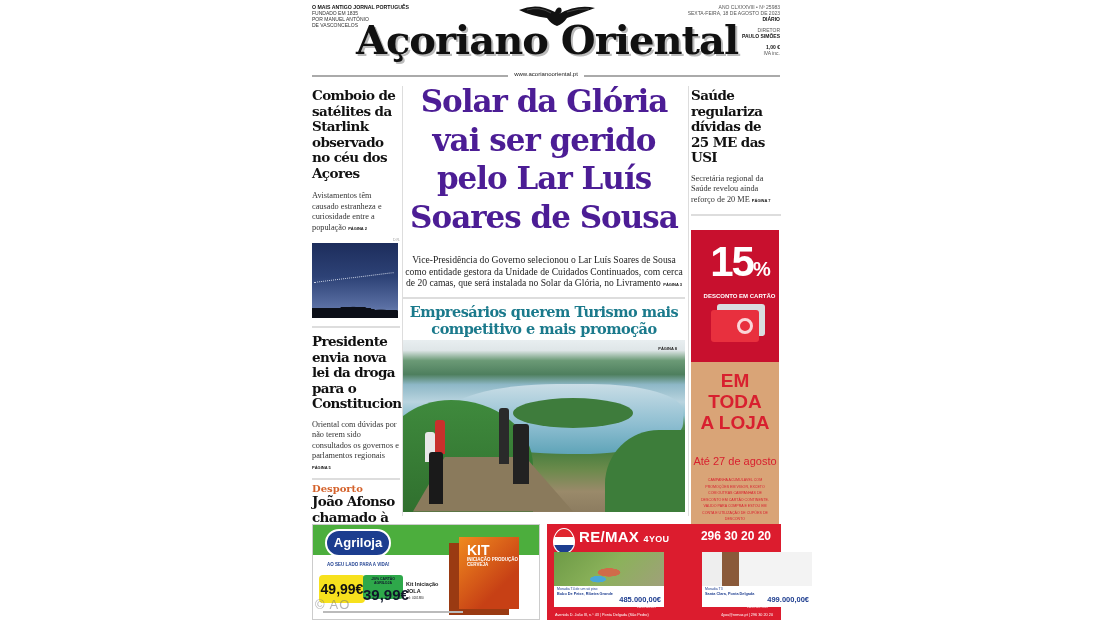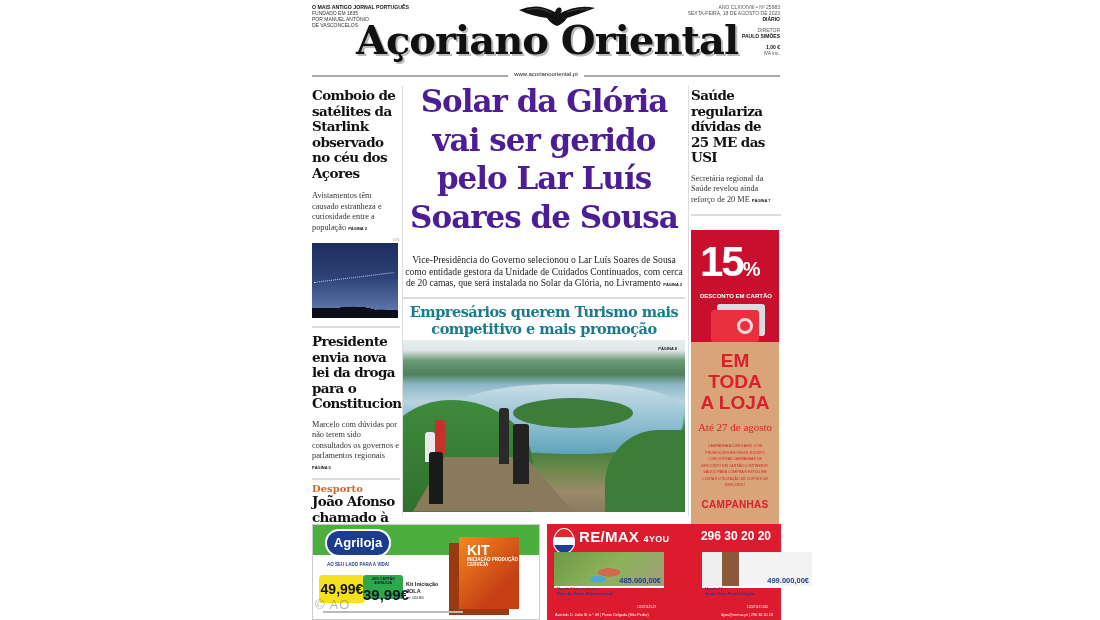--- a/index.html
+++ b/index.html
@@ -43,29 +43,29 @@
   .lake .island { position: absolute; left: 110px; top: 58px; width: 120px; height: 30px; border-radius: 50%; background: #3e7c3c; }
   .lake .hill-l { position: absolute; left: -20px; top: 60px; width: 150px; height: 120px; border-radius: 50% 60% 0 0; background: linear-gradient(180deg, #3f8a3d, #2f6e2d); }
   .lake .hill-r { position: absolute; right: -10px; top: 90px; width: 90px; height: 90px; border-radius: 60% 0 0 0; background: #3d7d3a; }
   .lake .path { position: absolute; left: 10px; bottom: 0; width: 160px; height: 55px; background: #8a7a5c; clip-path: polygon(20% 0, 70% 0, 100% 100%, 0 100%); }
   .lake .person { position: absolute; background: #222; border-radius: 3px 3px 0 0; }
   .lake .pg-label { position: absolute; right: 8px; top: 6px; font-family: "Liberation Sans", sans-serif; font-size: 4px; font-weight: bold; }
 
   
   .rcol { position: absolute; left: 384px; top: 88px; width: 90px; }
   .ad-cont { position: relative; margin-top: 14px; width: 88px; height: 310px; }
-  .ad-cont .top { height: 112px; background: #c8102e; color: #fff; position: relative; padding-left: 9px; }
+  .ad-cont .top { height: 132px; background: #c8102e; color: #fff; text-align: center; position: relative; padding-left: 9px; }
   .ad-cont .pct { font-family: "Liberation Sans", sans-serif; font-weight: bold; font-size: 42px; line-height: 44px; padding-top: 10px; letter-spacing: -2px; }
   .ad-cont .pct small { font-size: 20px; }
   .ad-cont .desc { font-family: "Liberation Sans", sans-serif; font-weight: bold; font-size: 6px; margin-top: 2px; }
   .ad-cont .card { position: absolute; left: 20px; top: 80px; width: 48px; height: 32px; background: #e8303e; border-radius: 3px; box-shadow: 6px -6px 0 #d9dde0; }
   .ad-cont .card .c { position: absolute; right: 6px; top: 8px; width: 16px; height: 16px; border: 3px solid #fff; border-radius: 50%; opacity: .8; }
   .ad-cont .bottom { height: 190px; background: #d9a477; text-align: center; color: #d8202f; padding-top: 8px; }
   .ad-cont .big { font-family: "Liberation Sans", sans-serif; font-weight: bold; font-size: 19px; line-height: 21px; }
-  .ad-cont .date { font-family: Liberation Serif, serif; font-size: 11px; line-height: 12px; margin-top: 8px; }
+  .ad-cont .date { font-family: Liberation Sans, sans-serif; font-size: 11px; line-height: 12px; margin-top: 22px; }
   .ad-cont .fine { font-family: "Liberation Sans", sans-serif; font-size: 3.6px; line-height: 6.5px; margin-top: 10px; padding: 0 10px; }
   .ad-cont .brand { font-family: "Liberation Sans", sans-serif; font-weight: bold; font-size: 10px; margin-top: 10px; letter-spacing: .3px; }
 
   
   .ad-agri { position: absolute; left: 5px; top: 524px; width: 228px; height: 96px; border: 1px solid #ccc; background: #fff; }
   .ad-agri .band { height: 30px; background: #4cae3d; position: relative; }
   .ad-agri .logo { position: absolute; left: 12px; top: 4px; width: 66px; height: 28px; border-radius: 14px; background: #1c3d8f; border: 2px solid #fff; text-align: center; color: #fff; font-family: "Liberation Sans", sans-serif; font-weight: bold; font-size: 13px; line-height: 24px; }
   .ad-agri .slogan { position: absolute; left: 14px; top: 37px; font-family: "Liberation Sans", sans-serif; font-weight: bold; font-size: 4.5px; color: #1c3d8f; }
   .ad-agri .p1 { position: absolute; left: 6px; top: 50px; width: 46px; height: 28px; background: #f7e11d; border-radius: 4px; font-family: "Liberation Sans", sans-serif; font-weight: bold; font-size: 14px; line-height: 28px; text-align: center; color: #111; }
   .ad-agri .p2 { position: absolute; left: 50px; top: 50px; width: 40px; height: 24px; background: #2ea84a; border-radius: 3px; color: #0f172a; text-align: center; font-family: Liberation Sans, sans-serif; font-weight: bold; }
@@ -77,21 +77,21 @@
   .ad-agri .box .kit { font-family: "Liberation Sans", sans-serif; font-weight: bold; color: #fff; font-size: 14px; line-height: 14px; padding: 6px 0 0 8px; }
   .ad-agri .box .kitsub { font-family: "Liberation Sans", sans-serif; font-weight: bold; color: #fff; font-size: 4.5px; padding-left: 8px; line-height: 5px; }
   .ad-agri .wm { position: absolute; left: 2px; top: 72px; font-family: "Liberation Sans", sans-serif; font-size: 13px; color: rgba(120,120,120,.55); letter-spacing: 1px; }
   .ad-agri .legal { position: absolute; left: 10px; bottom: 6px; width: 140px; height: 2px; background: #bbb; }
 
   .ad-remax { position: absolute; left: 240px; top: 524px; width: 234px; height: 96px; background: #dc1c2e; }
   .ad-remax .balloon { position: absolute; left: 6px; top: 4px; width: 22px; height: 26px; border-radius: 50% 50% 50% 50% / 55% 55% 45% 45%; background: linear-gradient(180deg, #e0262f 0 33%, #fff 33% 66%, #1d3d8f 66%); border: 1px solid #fff; }
   .ad-remax .brand { position: absolute; left: 32px; top: 4px; font-family: "Liberation Sans", sans-serif; font-weight: bold; color: #fff; font-size: 15px; letter-spacing: .3px; }
   .ad-remax .brand small { font-size: 9px; }
   .ad-remax .phone { position: absolute; right: 10px; top: 5px; font-family: "Liberation Sans", sans-serif; font-weight: bold; color: #fff; font-size: 12px; }
-  .ad-remax .house { position: absolute; top: 28px; height: 36px; width: 110px; background: #fff; }
+  .ad-remax .house { position: absolute; top: 28px; height: 55px; width: 110px; background: #fff; }
   .ad-remax .house .pic { height: 34px; }
   .ad-remax .h1 { left: 7px; }
   .ad-remax .h1 .pic { background: radial-gradient(ellipse at 50% 60%, #d06b4a 14%, transparent 15%), radial-gradient(ellipse at 40% 80%, #4aa8d8 8%, transparent 9%), linear-gradient(135deg, #6d9a46, #8bb25a 50%, #a0a07a); }
   .ad-remax .h2 { left: 118px; margin-left: 37px; }
   .ad-remax .h2 .pic { background: linear-gradient(90deg, #eee 0 18%, #8a5a3a 18% 34%, #f3f3f3 34%); position: relative; }
   .ad-remax .info { font-family: "Liberation Sans", sans-serif; font-size: 3.5px; color: #1d3d8f; padding: 1px 3px; line-height: 5px; }
   .ad-remax .info b { font-size: 3.8px; }
   .ad-remax .price { position: absolute; right: 3px; bottom: 3px; font-family: "Liberation Sans", sans-serif; font-weight: bold; color: #1d3d8f; font-size: 7.5px; }
   .ad-remax .foot { position: absolute; left: 8px; right: 8px; bottom: 3px; font-family: "Liberation Sans", sans-serif; color: #fff; font-size: 3.8px; display: flex; justify-content: space-between; }
   .ad-remax .refs { position: absolute; left: 0; right: 8px; top: 81px; font-family: "Liberation Sans", sans-serif; font-size: 3px; color: #fff; }
@@ -144,21 +144,21 @@
       <div class="sky">
         <div class="trail"></div>
         <div class="trees"></div>
       </div>
     </div>
     <div class="hr" style="margin:8px 0 6px"></div>
 
     <div>
       <div class="story-head">Presidente envia nova lei da droga para o Constitucional</div>
       <div class="story-body">
-        <span>Marcelo com dúvidas por não terem sido consultados os governos e parlamentos regionais</span>
+        <span>Oriental com dúvidas por não terem sido consultados os governos e parlamentos regionais</span>
         <span class="pg">PÁGINA 5</span>
       </div>
     </div>
     <div class="hr" style="margin:5px 0 3px"></div>
 
     <div>
       <div class="section-label">Desporto</div>
       <div class="story-head">João Afonso chamado à seleção nacional de sub-17</div>
       <div class="pg" style="text-align:right;margin-top:4px">PÁGINA 18</div>
     </div>

